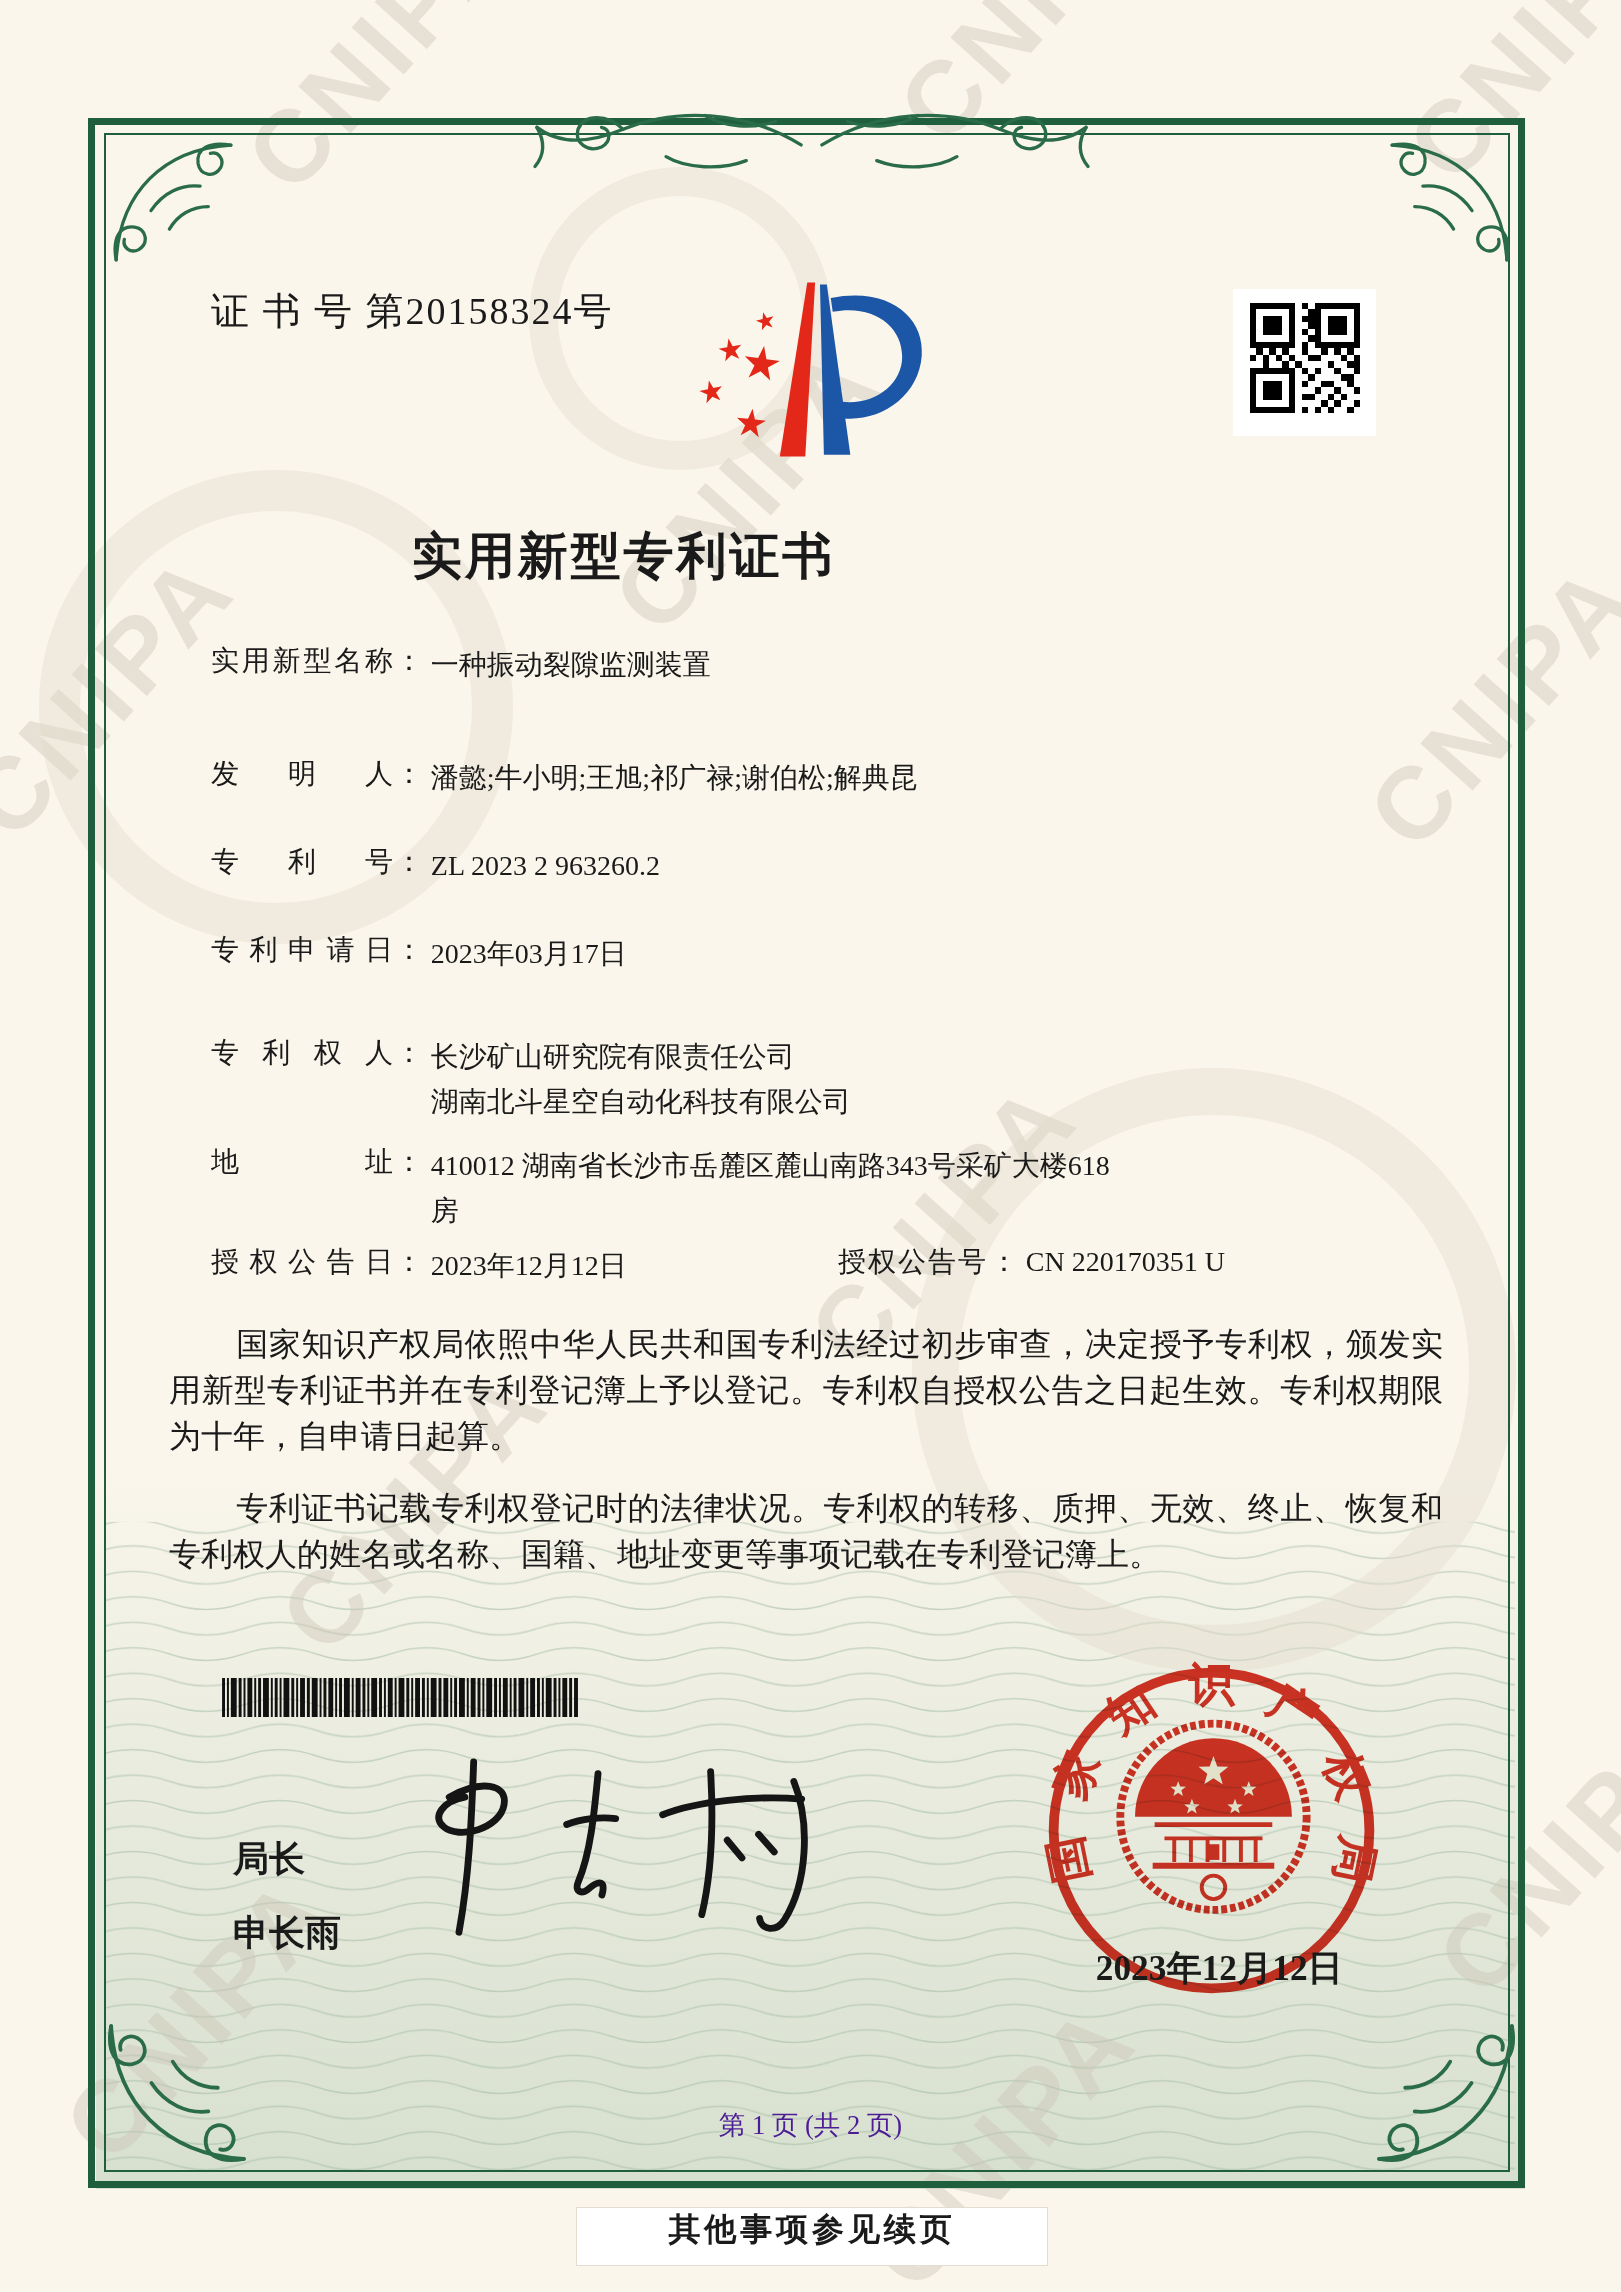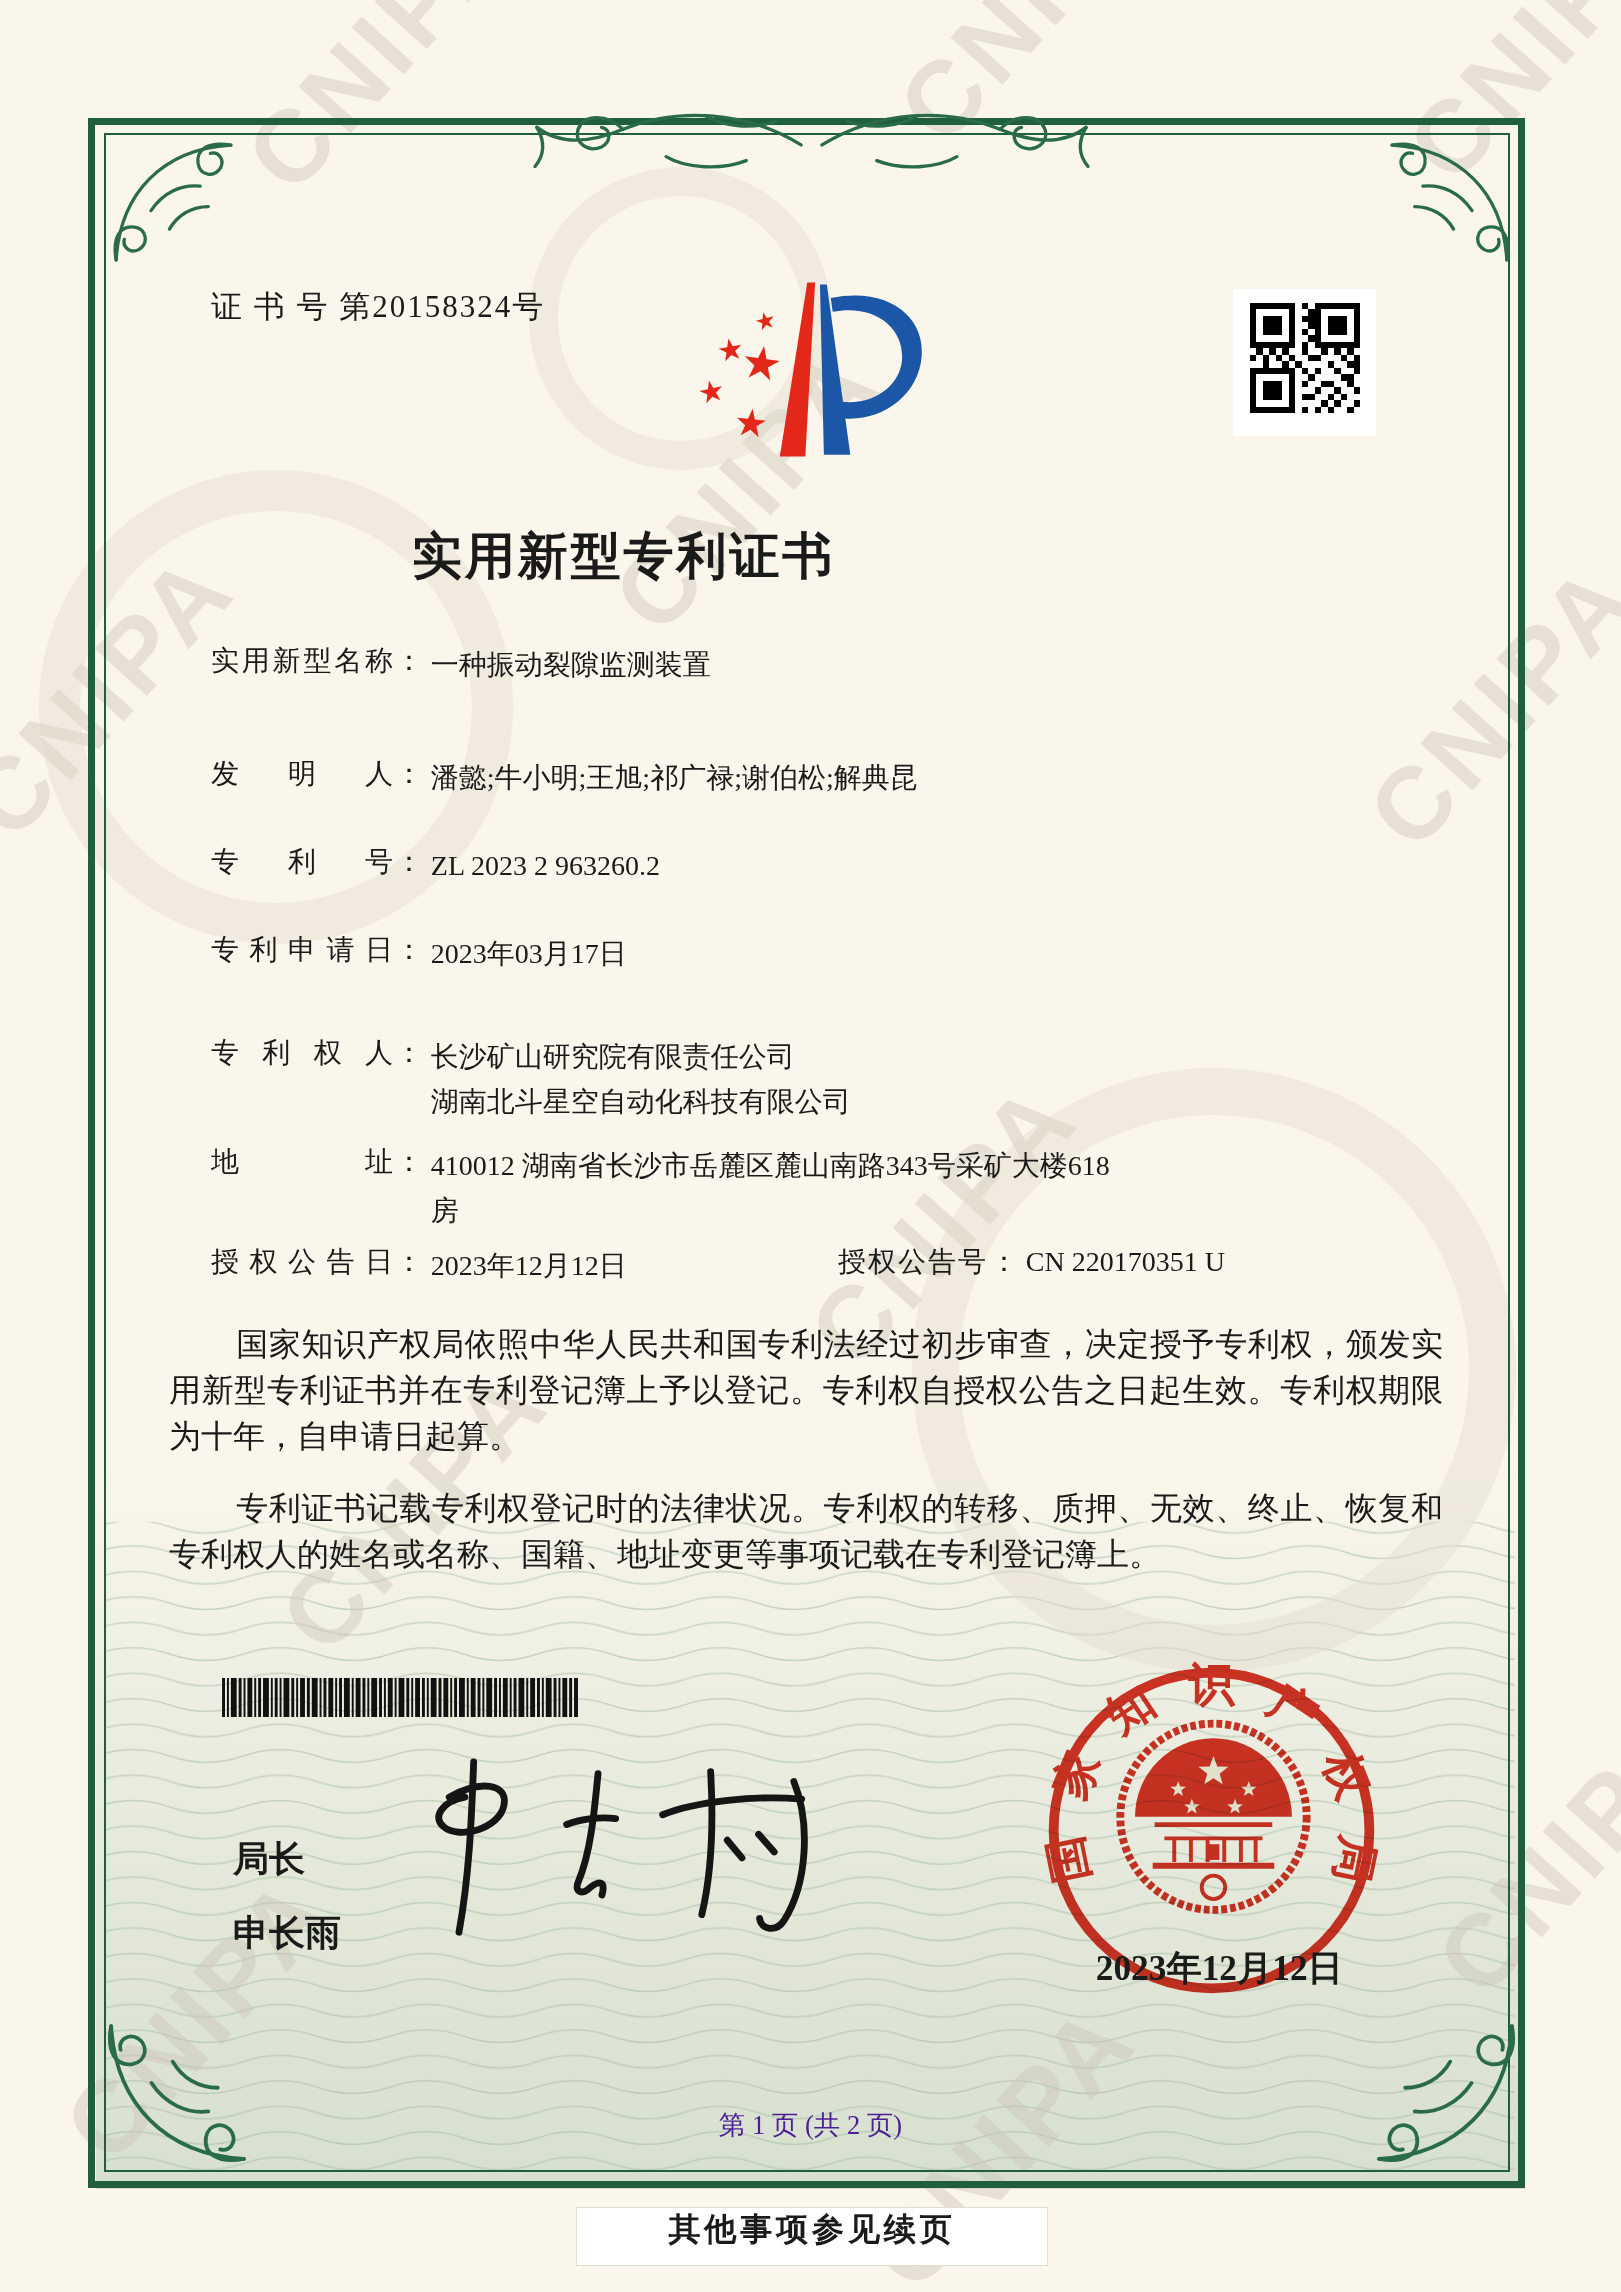--- a/index.html
+++ b/index.html
@@ -14,21 +14,21 @@
   
   .wm{position:absolute;font-family:"Liberation Sans","DejaVu Sans",sans-serif;font-weight:bold;
       font-size:102px;color:rgba(203,196,181,.42);transform:rotate(-48deg);letter-spacing:5.9px;white-space:nowrap;}
   .ring{position:absolute;border-radius:50%;border:41px solid rgba(226,220,206,.42);}
 
   
   .frame-outer{position:absolute;left:88px;top:118px;width:1437px;height:2070px;border:7.8px solid #1f5f3e;box-sizing:border-box;}
   .frame-inner{position:absolute;left:104px;top:133px;width:1406px;height:2039px;border:2px solid #1f5f3e;box-sizing:border-box;}
   .orn{position:absolute;}
 
-  .certno{position:absolute;left:211px;top:286px;font-size:31px;letter-spacing:2px;text-align:right;}
+  .certno{position:absolute;left:211px;top:286px;font-size:38px;letter-spacing:2px;text-align:right;}
 
   .logo{position:absolute;left:676px;top:257px;width:286px;height:227px;}
   .logo .star{position:absolute;color:#e32718;line-height:1;}
 
   .qrwrap{position:absolute;left:1233px;top:289px;width:143px;height:147px;background:#ffffff;}
   .qrwrap svg{position:absolute;left:16.7px;top:13.7px;}
 
   .title{position:absolute;left:412px;top:523px;font-size:50px;font-weight:bold;letter-spacing:2.9px;}
 
   .frow{position:absolute;left:211px;font-size:28px;}

